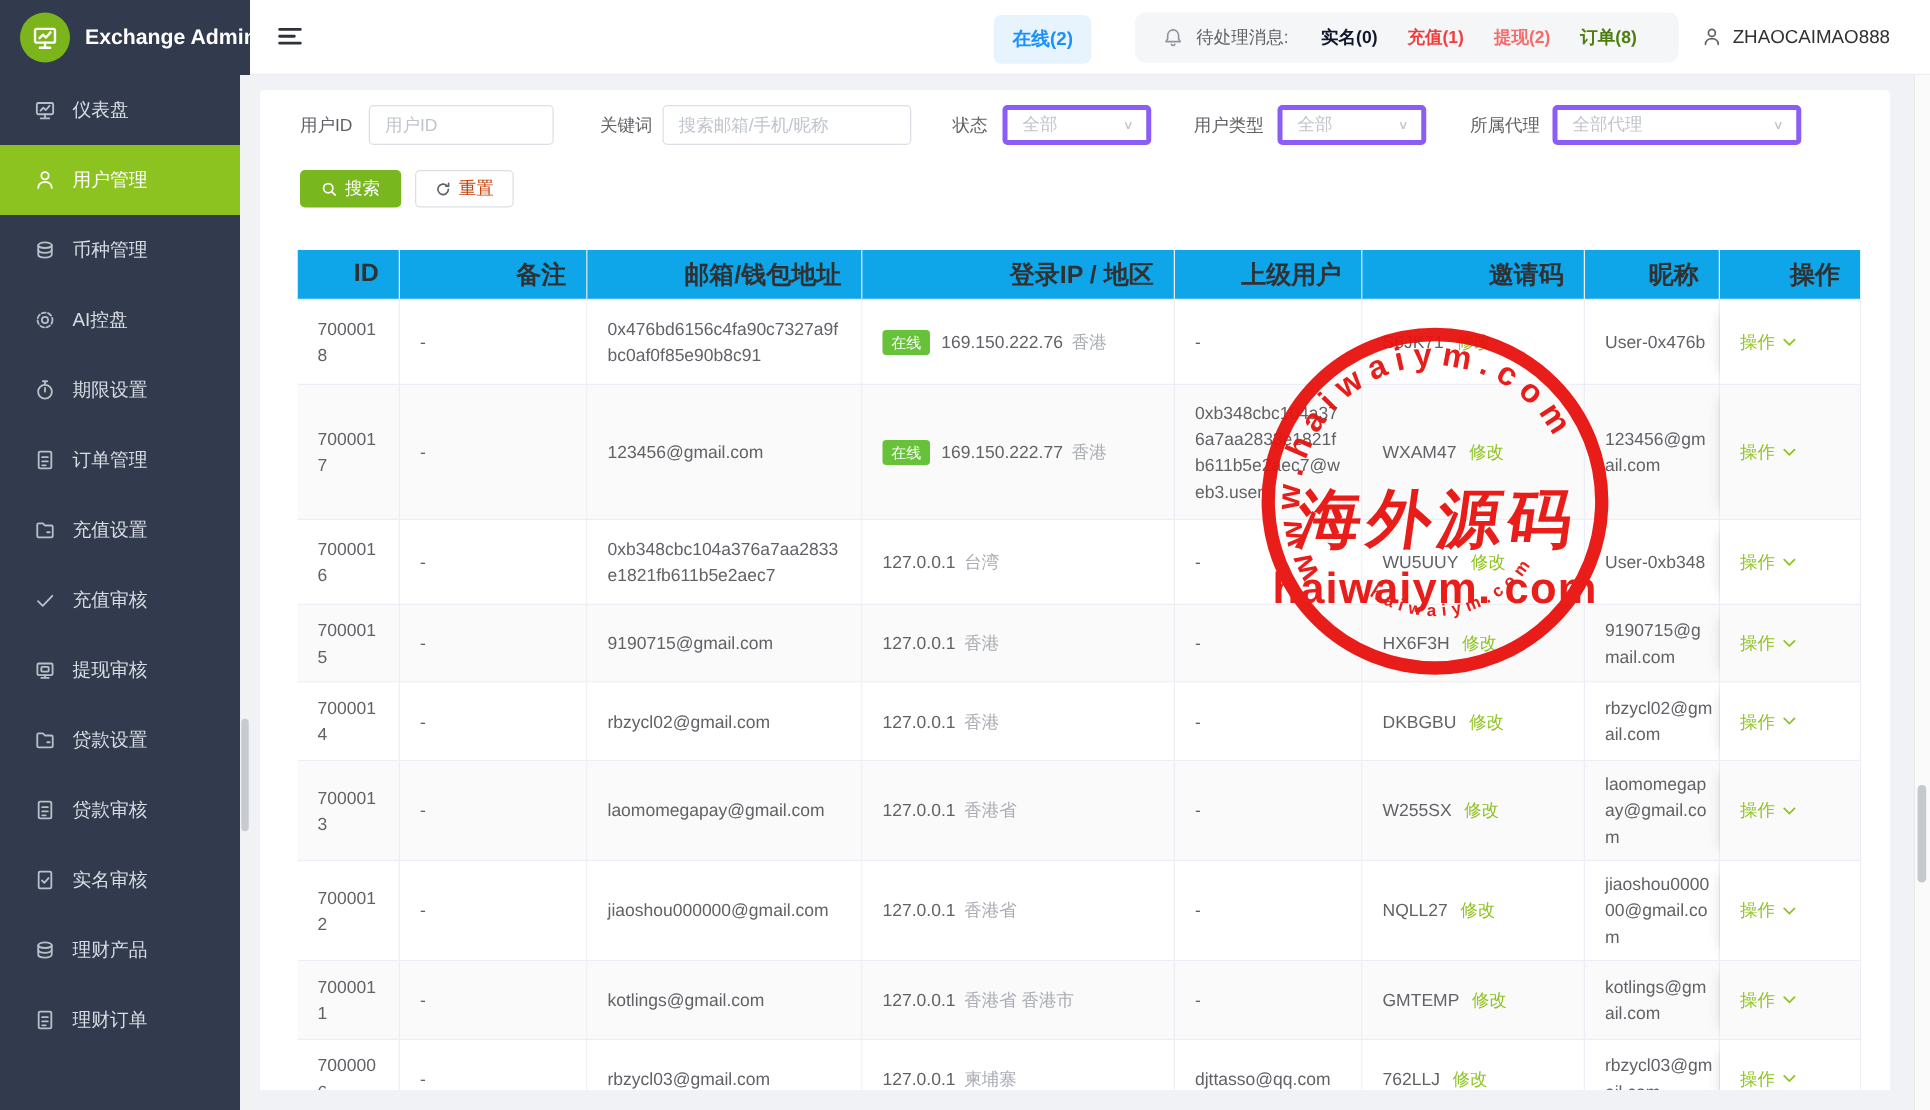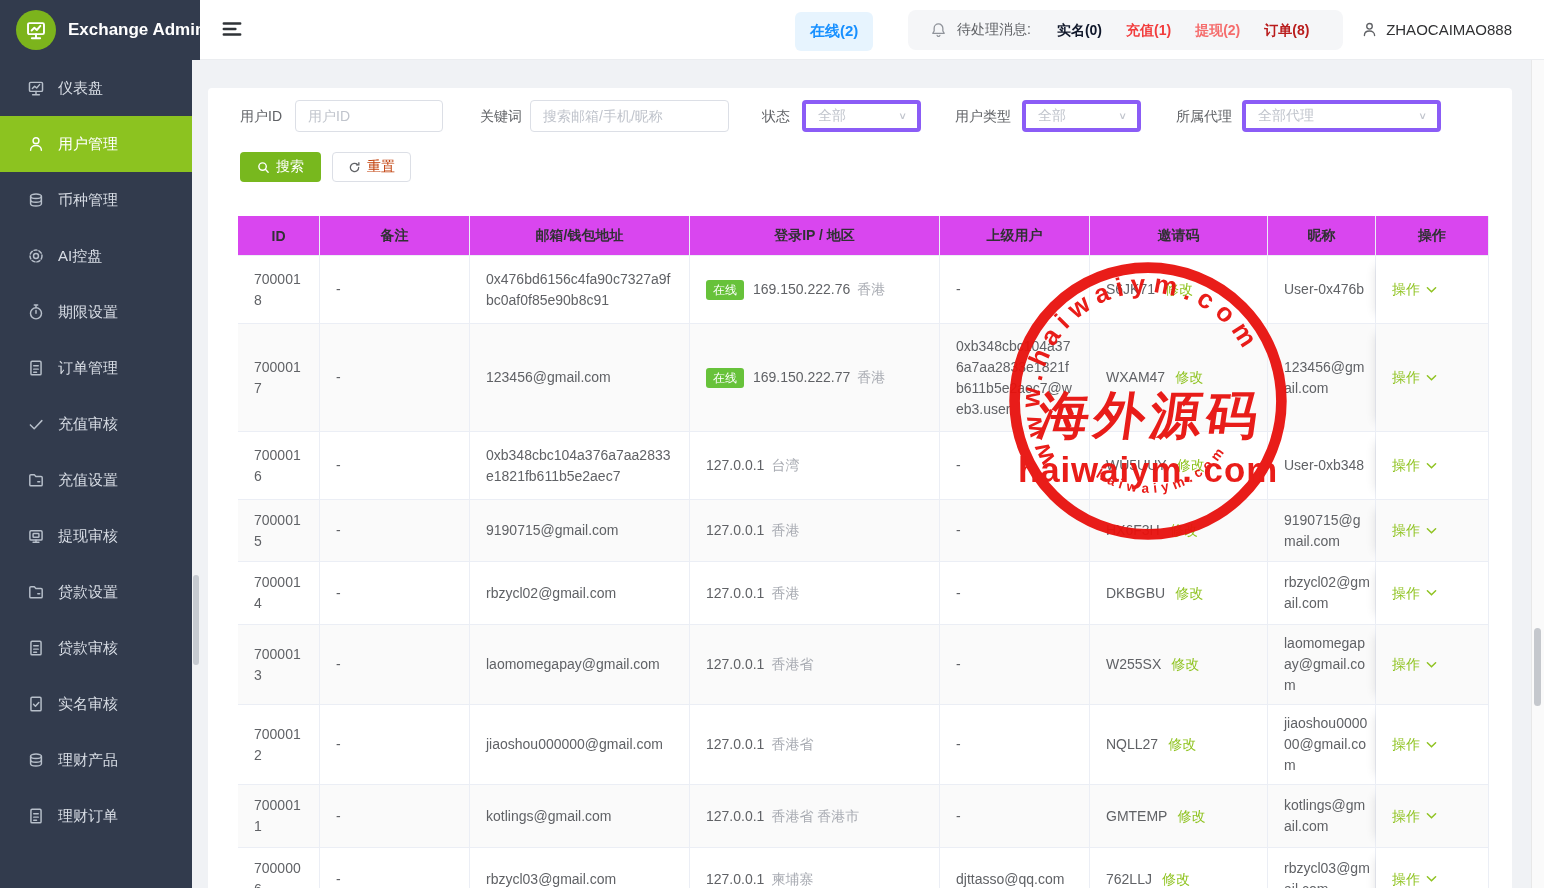--- a/index.html
+++ b/index.html
@@ -27,36 +27,36 @@
   .pending-box{position:absolute;left:708px;top:10px;height:40px;background:#f5f6f8;border-radius:8px;display:flex;align-items:center;padding:0 22px;}
   .bell{color:#8f939a;margin-right:10px;display:flex;}
   .pending-label{color:#606266;font-size:14px;margin-right:14px;}
   .pending-item{font-size:14px;font-weight:bold;margin:0 12px;cursor:pointer;white-space:nowrap;}
   .user-block{position:absolute;right:32px;top:0;height:59px;display:flex;align-items:center;cursor:pointer;}
   .user-block .u-ico{color:#606266;display:flex;margin-right:8px;}
   .user-name{color:#303133;font-size:15px;}
 
   
   .content{position:absolute;left:200px;top:60px;right:12px;bottom:0;background:#f0f2f5;}
-  .card{position:absolute;left:8px;top:28px;width:1304px;height:800px;background:#ffffff;border-radius:4px 4px 0 0;}
+  .card{position:absolute;left:8px;top:12px;width:1304px;height:800px;background:#ffffff;border-radius:4px 4px 0 0;}
   .f-label{position:absolute;top:12px;height:32px;line-height:32px;color:#606266;font-size:14px;white-space:nowrap;}
   .f-input{position:absolute;top:12px;height:32px;border:1px solid #dcdfe6;border-radius:4px;box-sizing:border-box;font-size:14px;color:#606266;padding:0 12px;outline:none;font-family:inherit;}
   .f-input::placeholder{color:#c0c4cc;}
   .f-select{position:absolute;top:12px;height:32px;border:4px solid #8b5cf6;border-radius:4px;box-sizing:border-box;display:flex;align-items:center;justify-content:space-between;padding:0 10px 0 12px;cursor:pointer;background:#fff;}
   .f-select .val{font-size:14px;color:#c0c4cc;}
   .f-select .chev{color:#c0c4cc;font-size:12px;transform:scaleY(.8);}
   .btn{position:absolute;top:64px;height:30px;border-radius:4px;font-size:14px;display:flex;align-items:center;justify-content:center;cursor:pointer;box-sizing:border-box;border:none;font-family:inherit;}
   .btn-search{left:32px;width:81px;background:#78b81e;color:#ffffff;}
   .btn-reset{left:124px;width:79px;background:#ffffff;border:1px solid #dcdfe6;color:#c2410c;}
   .btn .b-ico{display:flex;margin-right:6px;}
 
   
   .table-wrap{position:absolute;left:30px;top:128px;width:1251px;height:672px;overflow:hidden;}
   table.grid{width:1251px;border-collapse:separate;border-spacing:0;table-layout:fixed;}
-  .grid th{background:#d946ef;height:40px;text-align:center;font-size:14px;color:#303133;font-weight:bold;padding:0 16px;border-bottom:1px solid #ebeef5;border-right:1px solid #ebeef5;box-sizing:border-box;white-space:nowrap;}
+  .grid th{background:#0ea5e9;height:40px;text-align:right;font-size:20px;color:#303133;font-weight:bold;padding:0 16px;border-bottom:1px solid #ebeef5;border-right:1px solid #ebeef5;box-sizing:border-box;white-space:nowrap;}
   .grid th:last-child{border-right:1px solid #ebeef5;}
   .grid td{font-size:14px;color:#606266;padding:8px 16px;border-bottom:1px solid #ebeef5;border-right:1px solid #ebeef5;box-sizing:border-box;line-height:21px;vertical-align:middle;word-break:break-all;background:#fff;}
   .grid tr.striped td{background:#fafafa;}
   .grid td.c-nick{padding-right:4px;}
   .grid td.c-action{word-break:keep-all;box-shadow:-10px 0 10px -10px rgba(0,0,0,.12);}
   .badge-online{display:inline-block;background:#67c23a;color:#fff;font-size:12px;line-height:20px;padding:0 7px;border-radius:3px;margin-right:9px;vertical-align:middle;}
   .ip-region{color:#a8abb2;margin-left:7px;}
   .link-edit{color:#8fc320;margin-left:10px;cursor:pointer;white-space:nowrap;}
   .link-action{color:#8fc320;cursor:pointer;white-space:nowrap;display:inline-flex;align-items:center;}
   .link-action .caret{margin-left:6px;display:flex;}
@@ -137,33 +137,33 @@
             <svg width="18" height="18" viewBox="0 0 16 16" fill="none" stroke="currentColor" stroke-width="1.3" stroke-linecap="round" stroke-linejoin="round">
               <rect x="3.5" y="2" width="9" height="12" rx="1"></rect>
               <path d="M6 6h4M6 9h4M6 11.8h2.5"></path>
             </svg>
           </span>
           <span class="lbl">订单管理</span>
         </div>
         <div class="side-item">
           <span class="s-ico">
             <svg width="18" height="18" viewBox="0 0 16 16" fill="none" stroke="currentColor" stroke-width="1.3" stroke-linecap="round" stroke-linejoin="round">
-              <path d="M3 8.8l3.4 3.4 6.8-7.2"></path>
-            </svg>
-          </span>
-          <span class="lbl">充值审核</span>
-        </div>
-        <div class="side-item">
-          <span class="s-ico">
-            <svg width="18" height="18" viewBox="0 0 16 16" fill="none" stroke="currentColor" stroke-width="1.3" stroke-linecap="round" stroke-linejoin="round">
               <path d="M2.5 4.3c0-.6.4-1 1-1h3l1.4 1.5h4.6c.6 0 1 .4 1 1v6.4c0 .6-.4 1-1 1h-9c-.6 0-1-.4-1-1z"></path>
               <path d="M9.6 9.6h1.7"></path>
             </svg>
           </span>
           <span class="lbl">充值设置</span>
+        </div>
+        <div class="side-item">
+          <span class="s-ico">
+            <svg width="18" height="18" viewBox="0 0 16 16" fill="none" stroke="currentColor" stroke-width="1.3" stroke-linecap="round" stroke-linejoin="round">
+              <path d="M3 8.8l3.4 3.4 6.8-7.2"></path>
+            </svg>
+          </span>
+          <span class="lbl">充值审核</span>
         </div>
         <div class="side-item">
           <span class="s-ico">
             <svg width="18" height="18" viewBox="0 0 16 16" fill="none" stroke="currentColor" stroke-width="1.3" stroke-linecap="round" stroke-linejoin="round">
               <rect x="2.6" y="3.4" width="10.8" height="8.2" rx="1"></rect>
               <rect x="5.4" y="5.8" width="5.2" height="3.4" rx=".6"></rect>
               <path d="M8 11.6v2M5.4 13.6h5.2"></path>
             </svg>
           </span>
           <span class="lbl">提现审核</span>
@@ -228,21 +228,21 @@
     </button>
     <div class="online-tag">在线(2)</div>
     <div class="pending-box">
       <span class="bell">
         <svg width="17" height="17" viewBox="0 0 16 16" fill="none" stroke="currentColor" stroke-width="1.2" stroke-linecap="round" stroke-linejoin="round">
           <path d="M8 1.8a4.1 4.1 0 0 0-4.1 4.1v2.6L2.6 10.6h10.8l-1.3-2.1V5.9A4.1 4.1 0 0 0 8 1.8z"></path>
           <path d="M6.7 12.6a1.35 1.35 0 0 0 2.6 0"></path>
         </svg>
       </span>
       <span class="pending-label">待处理消息:</span>
-      <span id="pendingItems"><span class="pending-item" style="color: #0f172a;">实名(0)</span><span class="pending-item" style="color: rgb(242, 60, 60);">充值(1)</span><span class="pending-item" style="color: rgb(245, 108, 108);">提现(2)</span><span class="pending-item" style="color: #b91c1c;">订单(8)</span></span>
+      <span id="pendingItems"><span class="pending-item" style="color: #0f172a;">实名(0)</span><span class="pending-item" style="color: rgb(242, 60, 60);">充值(1)</span><span class="pending-item" style="color: rgb(245, 108, 108);">提现(2)</span><span class="pending-item" style="color: #4d7c0f;">订单(8)</span></span>
     </div>
     <div class="user-block">
       <span class="u-ico">
         <svg width="17" height="17" viewBox="0 0 16 16" fill="none" stroke="currentColor" stroke-width="1.3" stroke-linecap="round">
           <circle cx="8" cy="5" r="2.6"></circle>
             <path d="M3.2 13.6c0-2.6 2.1-4.2 4.8-4.2s4.8 1.6 4.8 4.2"></path>
         </svg>
       </span>
       <span class="user-name">ZHAOCAIMAO888</span>
     </div>

